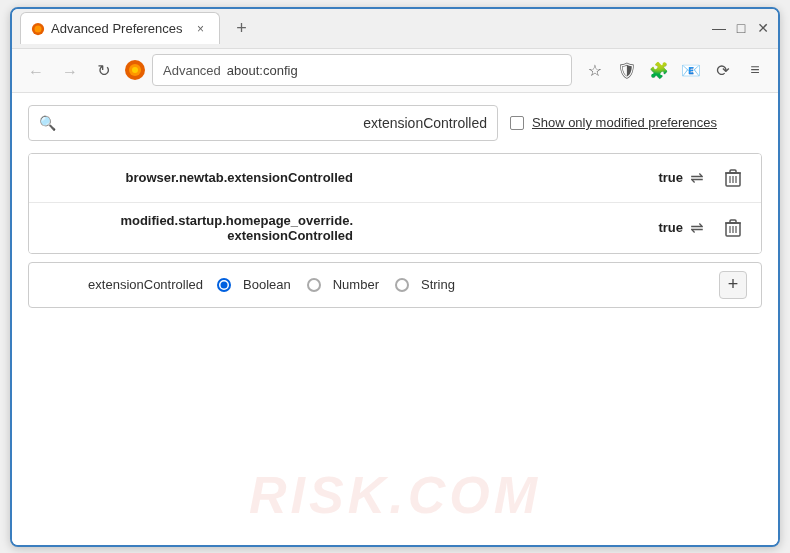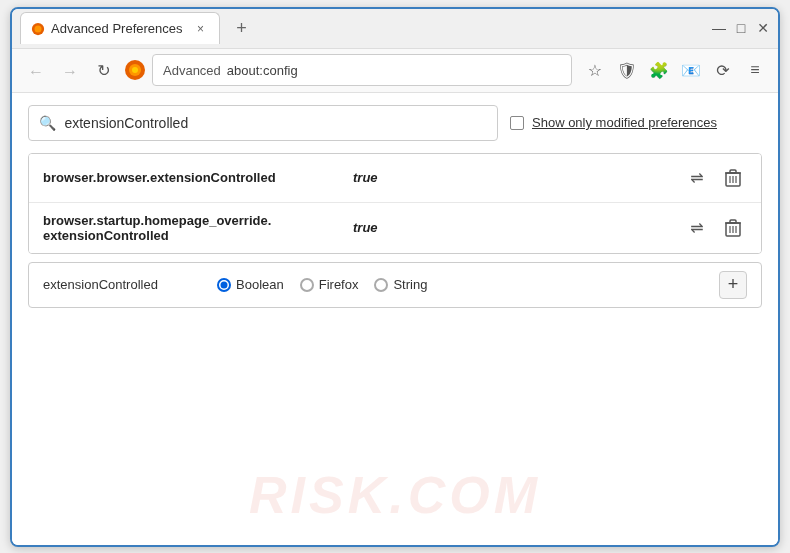--- a/index.html
+++ b/index.html
@@ -15,20 +15,21 @@
     .browser-window {
       width: 770px;
       height: 540px;
       background: #fff;
       border: 2px solid #3a7ebf;
       border-radius: 8px;
       overflow: hidden;
       display: flex;
       flex-direction: column;
       box-shadow: 0 2px 10px rgba(0,0,0,0.2);
+      text-align: right;
     }
     
     .title-bar {
       background: #f0f0f0;
       height: 40px;
       display: flex;
       align-items: center;
       padding: 0 8px;
       border-bottom: 1px solid #ddd;
       gap: 4px;
@@ -238,21 +239,20 @@
       font-size: 13px;
       font-weight: bold;
       color: #222;
       flex: 0 0 310px;
     }
     .result-value {
       font-size: 13px;
       font-weight: bold;
       color: #222;
       flex: 1;
-      font-style: italic;
     }
     .result-actions {
       display: flex;
       align-items: center;
       gap: 8px;
     }
     .action-btn {
       width: 28px;
       height: 28px;
       display: flex;
@@ -280,21 +280,21 @@
     }
     .radio-options {
       display: flex;
       align-items: center;
       gap: 16px;
       flex: 1;
     }
     .radio-option {
       display: flex;
       align-items: center;
-      gap: 5px;
+      gap: 12px;
       font-size: 13px;
       color: #333;
       cursor: pointer;
     }
     .radio-circle {
       width: 14px;
       height: 14px;
       border-radius: 50%;
       border: 2px solid #aaa;
       background: #fff;
@@ -388,40 +388,40 @@
       </div>
       <div class="checkbox-row">
         <div class="checkbox-box"></div>
         <span>Show only modified preferences</span>
       </div>
     </div>
 
     <div class="results-table">
 
       <div class="result-row">
-        <span class="result-name">browser.browser.extensionControlled</span>
+        <span class="result-name">browser.newtab.extensionControlled</span>
         <span class="result-value">true</span>
         <div class="result-actions">
           <span class="action-btn">⇌</span>
           <span class="action-btn">
             <svg width="16" height="18" viewBox="0 0 16 18">
               <rect x="1" y="4" width="14" height="13" rx="1" fill="none" stroke="#555" stroke-width="1.5"></rect>
               <line x1="0" y1="4" x2="16" y2="4" stroke="#555" stroke-width="1.5"></line>
               <rect x="5" y="1" width="6" height="3" rx="1" fill="none" stroke="#555" stroke-width="1.5"></rect>
               <line x1="5" y1="7" x2="5" y2="14" stroke="#555" stroke-width="1.2"></line>
               <line x1="8" y1="7" x2="8" y2="14" stroke="#555" stroke-width="1.2"></line>
               <line x1="11" y1="7" x2="11" y2="14" stroke="#555" stroke-width="1.2"></line>
             </svg>
           </span>
         </div>
       </div>
 
       <div class="result-row">
         <div class="result-name">
-          <div>browser.startup.homepage_override.</div>
+          <div>modified.startup.homepage_override.</div>
           <div>extensionControlled</div>
         </div>
         <span class="result-value">true</span>
         <div class="result-actions">
           <span class="action-btn">⇌</span>
           <span class="action-btn">
             <svg width="16" height="18" viewBox="0 0 16 18">
               <rect x="1" y="4" width="14" height="13" rx="1" fill="none" stroke="#555" stroke-width="1.5"></rect>
               <line x1="0" y1="4" x2="16" y2="4" stroke="#555" stroke-width="1.5"></line>
               <rect x="5" y="1" width="6" height="3" rx="1" fill="none" stroke="#555" stroke-width="1.5"></rect>
@@ -436,21 +436,21 @@
 
     <div class="add-row">
       <span class="add-row-name">extensionControlled</span>
       <div class="radio-options">
         <label class="radio-option">
           <div class="radio-circle selected"></div>
           <span>Boolean</span>
         </label>
         <label class="radio-option">
           <div class="radio-circle"></div>
-          <span>Firefox</span>
+          <span>Number</span>
         </label>
         <label class="radio-option">
           <div class="radio-circle"></div>
           <span>String</span>
         </label>
       </div>
       <div class="add-plus-btn">+</div>
     </div>
 
   </div>

